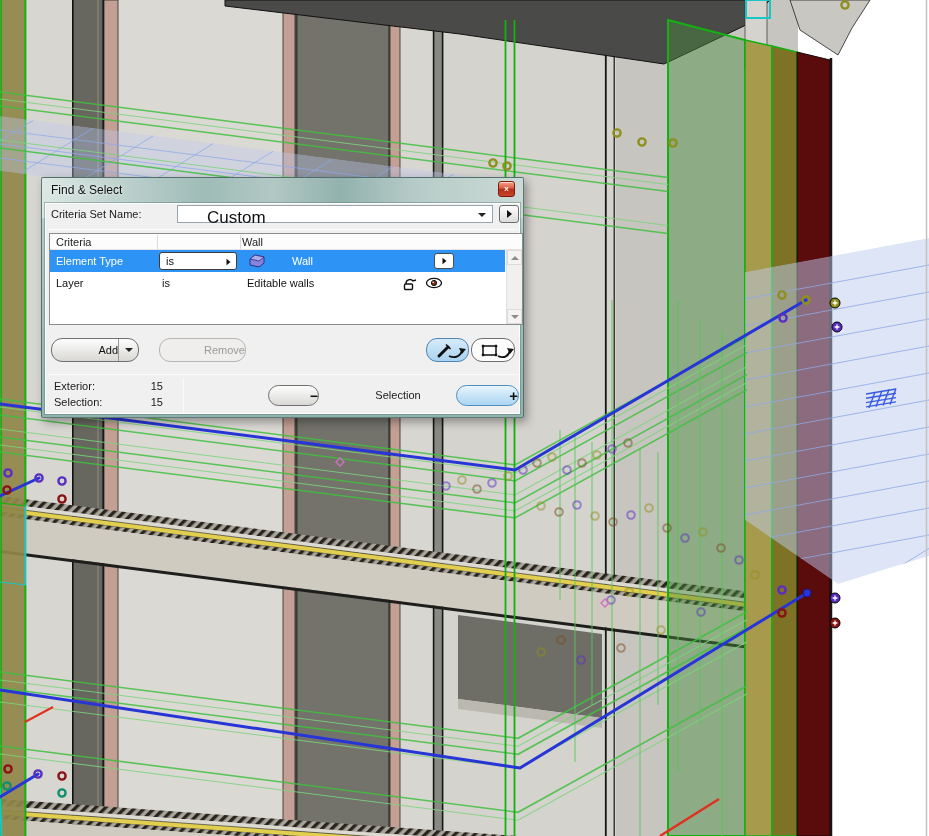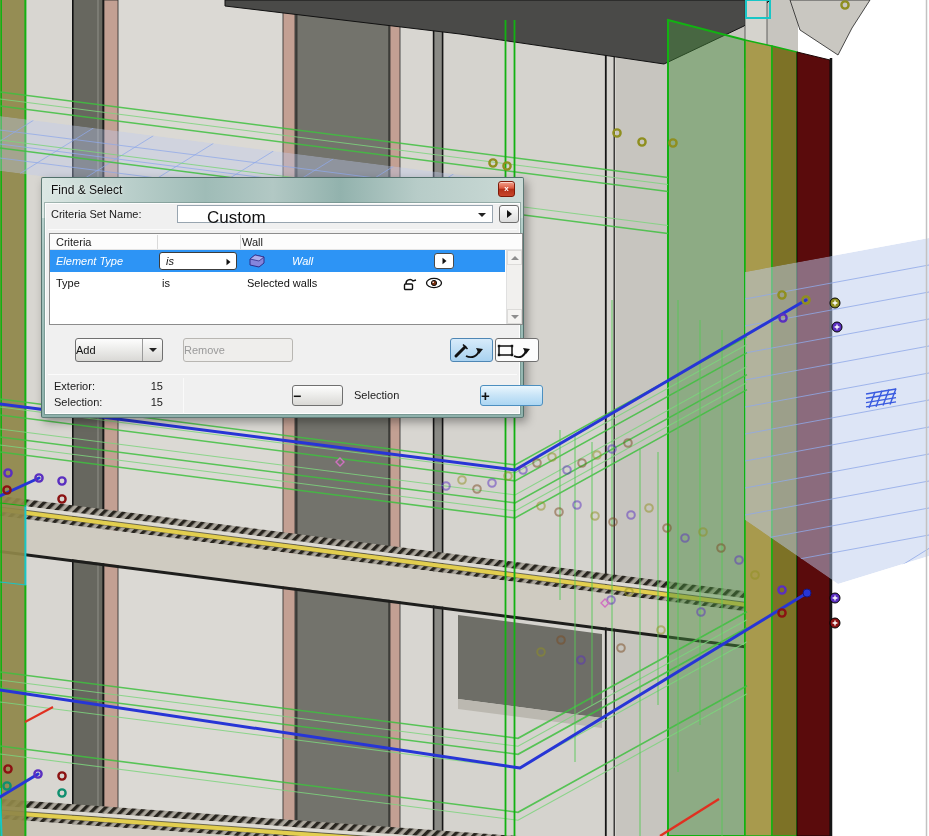--- a/index.html
+++ b/index.html
@@ -47,23 +47,23 @@
   .is-ctrl .tri-right{position:absolute;right:5px;top:5px;transform:scale(.8);}
   .row-arrow{position:absolute;left:384px;top:3px;width:20px;height:16px;background:#fff;border:1px solid #4A4A4A;
              border-radius:3px;display:flex;align-items:center;justify-content:center;cursor:pointer;}
   .icon16{position:absolute;width:18px;height:16px;}
   .vscroll{position:absolute;right:0;top:16px;bottom:0;width:16px;background:#F1F0EE;border-left:1px solid #E0E0E0;}
   .sbtn{position:absolute;left:0;width:15px;height:15px;background:#F5F4F2;border:1px solid #DCDBD9;
         display:flex;align-items:center;justify-content:center;cursor:pointer;}
   .tri-up-s{width:0;height:0;border-left:4px solid transparent;border-right:4px solid transparent;border-bottom:4px solid #8E8E8E;}
   .tri-down-s{width:0;height:0;border-left:4px solid transparent;border-right:4px solid transparent;border-top:4px solid #8E8E8E;}
 
-  .btn{position:absolute;border:1px solid #707070;border-radius:3px;font-size:11px;color:#111;
+  .btn{position:absolute;border:1px solid #707070;border-radius:11px;font-size:11px;color:#111;
        background:linear-gradient(180deg,#FDFDFD 0%,#EDEDEB 45%,#D9D8D5 100%);
-       display:flex;align-items:center;justify-content:flex-start;cursor:pointer;margin-left:24px;}
+       display:flex;align-items:center;justify-content:flex-end;cursor:pointer;}
   .btn-disabled{border-color:#B8B6B2;color:#9A9A9A;background:#EFEEEC;cursor:default;}
   .split-arrow{position:absolute;right:0;top:0;bottom:0;width:20px;border-left:1px solid #9A9A9A;
                display:flex;align-items:center;justify-content:center;}
   .icon-btn-sel{background:linear-gradient(180deg,#D7EBFA,#A9D2F0);border:1px solid #4E86B4;}
   .icon-btn{background:#FCFCFC;}
   .vdiv{position:absolute;width:1px;background:#CFCDC9;border-right:1px solid #FAFAFA;}
   .val{text-align:right;}
   .minus-btn{font-weight:bold;font-size:14px;}
   .plus-btn{border:1px solid #4C8FC0;background:linear-gradient(180deg,#EAF6FD 0%,#C8E4F7 50%,#ABD6F2 100%);
             font-weight:bold;font-size:15px;}
@@ -339,40 +339,40 @@
     <div class="hsep" style="top:25px;"></div>
 
     <div class="crit-table">
       <div class="thead">
         <span class="th" style="left:6px;">Criteria</span>
         <span class="th" style="left:192px;">Wall</span>
         <div class="colsep" style="left:107px;"></div>
         <div class="colsep" style="left:190px;"></div>
       </div>
 
-      <div class="trow row-sel" style="top:16px;font-style:italic;">
+      <div class="trow row-sel" style="top:16px;">
         <span class="cell" style="left:6px;">Element Type</span>
         <div class="is-ctrl">
           <span>is</span>
           <span class="tri-right"></span>
         </div>
         <svg class="icon16" style="left:198px;top:3px;" viewBox="0 0 18 16">
           <polygon points="2,6 7,2 16,4 16,10 11,14 2,12" fill="#8585DC" stroke="#2F2F8A" stroke-width="1"></polygon>
           <polygon points="2,6 7,2 16,4 11,8" fill="#ADADEC" stroke="#2F2F8A" stroke-width="0.8"></polygon>
         </svg>
         <span class="cell" style="left:242px;">Wall</span>
         <div class="row-arrow">
           <span class="tri-right" style="transform:scale(.8);"></span>
         </div>
       </div>
 
       <div class="trow" style="top:38px;color:#111;">
-        <span class="cell" style="left:6px;">Type</span>
+        <span class="cell" style="left:6px;">Layer</span>
         <span class="cell" style="left:112px;">is</span>
-        <span class="cell" style="left:197px;">Selected walls</span>
+        <span class="cell" style="left:197px;">Editable walls</span>
         <svg class="icon16" style="left:352px;top:3px;" viewBox="0 0 18 16">
           <path d="M4,9 a4,4 0 0 1 7,-3 l3,-1" fill="none" stroke="#111" stroke-width="1.4"></path>
           <rect x="2.5" y="9" width="8" height="5.5" rx="1" fill="none" stroke="#111" stroke-width="1.4"></rect>
         </svg>
         <svg class="icon16" style="left:375px;top:3px;" viewBox="0 0 18 16">
           <ellipse cx="9" cy="8" rx="7.5" ry="4.6" fill="#fff" stroke="#111" stroke-width="1.3"></ellipse>
           <circle cx="9" cy="8" r="2.6" fill="#7A3010" stroke="#111" stroke-width="1"></circle>
           <circle cx="8.2" cy="7.2" r="0.8" fill="#fff"></circle>
         </svg>
       </div>
@@ -386,21 +386,21 @@
         </div>
       </div>
     </div>
 
     <div class="btn" style="left:5px;top:134px;width:88px;height:24px;padding-right:20px;">
       <span>Add</span>
       <span class="split-arrow">
         <span class="tri-down" style="position:static;"></span>
       </span>
     </div>
-    <div class="btn btn-disabled" style="left:113px;top:134px;width:110px;height:24px;">
+    <div class="btn btn-disabled" style="left:113px;top:134px;width:87px;height:24px;">
       <span>Remove</span>
     </div>
 
     <div class="btn icon-btn-sel" style="left:380px;top:134px;width:43px;height:24px;">
       <svg width="34" height="18" viewBox="0 0 34 18">
         <line x1="5" y1="15" x2="14" y2="6" stroke="#111" stroke-width="3" stroke-linecap="round"></line>
         <line x1="12" y1="3.5" x2="16.5" y2="8" stroke="#111" stroke-width="1.6"></line>
         <path d="M15,15 C21,18 27,15 28,9" fill="none" stroke="#111" stroke-width="1.8"></path>
         <polygon points="25,7 32,8 28,13" fill="#111"></polygon>
       </svg>
@@ -421,18 +421,18 @@
 
     <span class="lbl" style="left:8px;top:176px;">Exterior:</span>
     <span class="lbl val" style="left:70px;top:176px;width:47px;">15</span>
     <span class="lbl" style="left:8px;top:192px;">Selection:</span>
     <span class="lbl val" style="left:70px;top:192px;width:47px;">15</span>
     <div class="vdiv" style="left:137px;top:174px;height:36px;"></div>
 
     <div class="btn minus-btn" style="left:222px;top:181px;width:51px;height:21px;">
       <span>−</span>
     </div>
-    <span class="lbl" style="left:308px;top:185px;width:72px;text-align:left;">Selection</span>
+    <span class="lbl" style="left:316px;top:185px;width:72px;text-align:center;">Selection</span>
     <div class="btn plus-btn" style="left:410px;top:181px;width:63px;height:21px;">
       <span>+</span>
     </div>
   </div>
 </div>
 
 </body></html>

